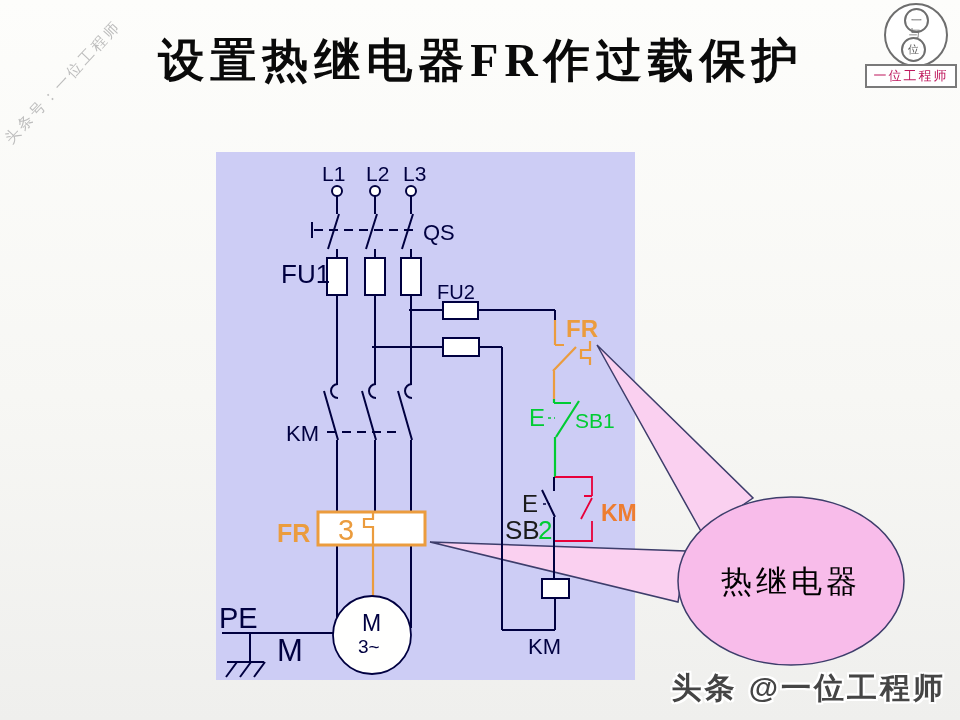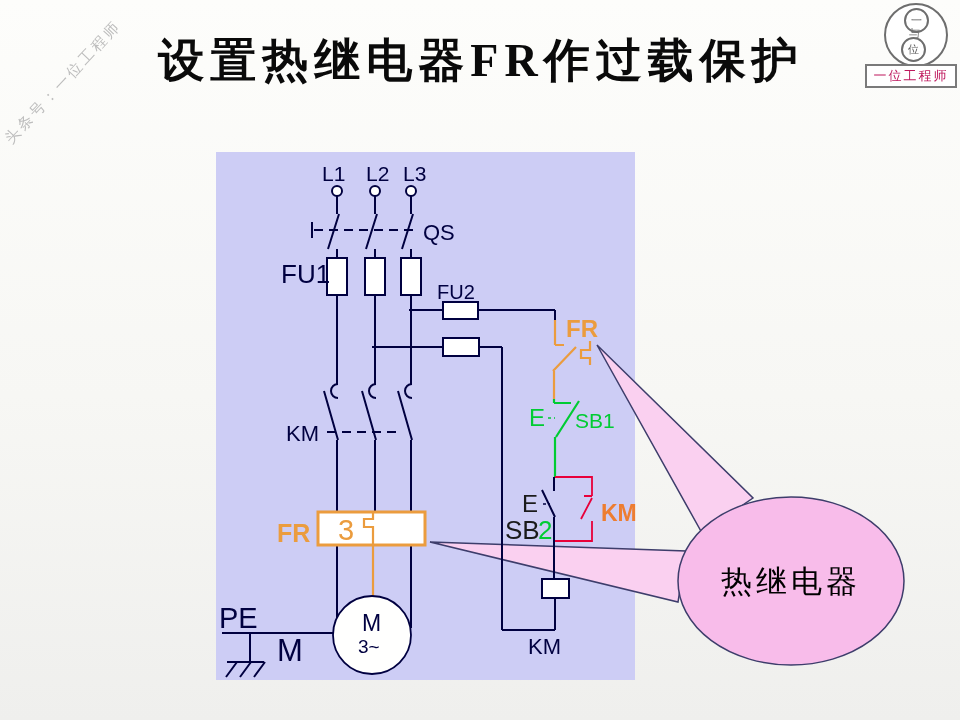--- a/index.html
+++ b/index.html
@@ -146,13 +146,14 @@
       <text x="338" y="540" font-size="29" fill="#EB9C3E">3</text>
       <text x="528" y="654" font-size="22">KM</text>
       <text x="219" y="628" font-size="29">PE</text>
       <text x="277" y="661" font-size="31">M</text>
       <text x="362" y="631" font-size="23">M</text>
       <text x="358" y="653" font-size="19">3~</text>
       <text x="791" y="592" font-size="31" fill="#000000" text-anchor="middle" letter-spacing="4" class="cjk">热继电器</text>
     </g>
   </svg>
 
+  <div class="credit">头条 @一位工程师</div>
 </div>
 
 </body></html>

